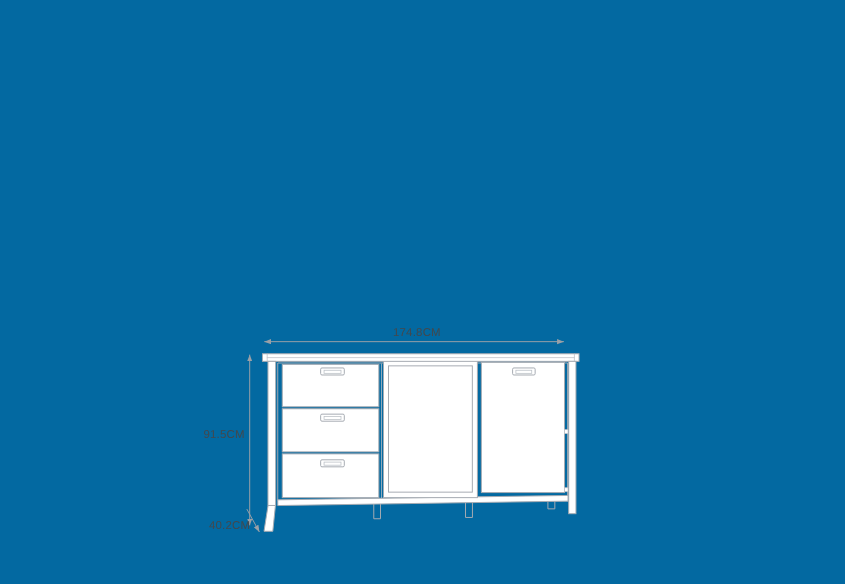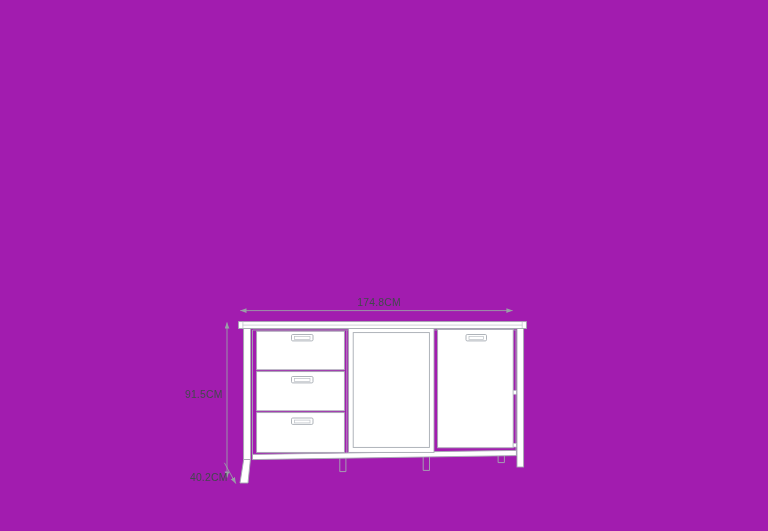--- a/index.html
+++ b/index.html
@@ -8,21 +8,21 @@
     width: 768px;
     height: 531px;
     background: #ffffff;
     overflow: hidden;
     font-family: "Liberation Sans", sans-serif;
   }
   .canvas {
     position: relative;
     width: 768px;
     height: 531px;
-    background: #a21caf;
+    background: #0369a1;
   }
   
   .ln   { stroke: #a6abb2; stroke-width: 0.9; fill: none; }
   .lnf  { stroke: #a6abb2; stroke-width: 0.9; fill: #ffffff; }
   .lnl  { stroke: #bcc1c7; stroke-width: 0.7; fill: none; }
   .lnlf { stroke: #bcc1c7; stroke-width: 0.7; fill: #ffffff; }
   .dim  { stroke: #9aa0a7; stroke-width: 0.9; fill: none; }
   .dim-label {
     font-family: "Liberation Sans", sans-serif;
     font-size: 10.4px;

